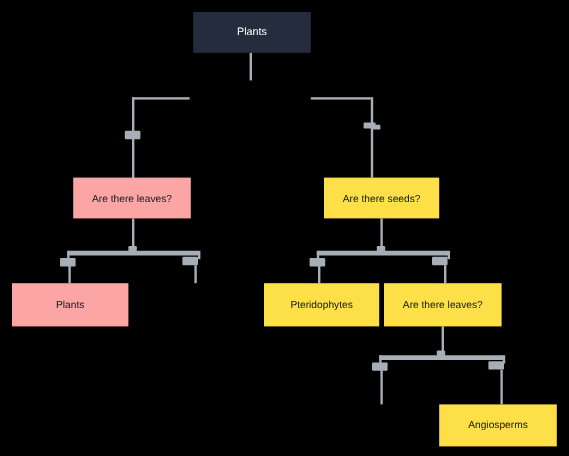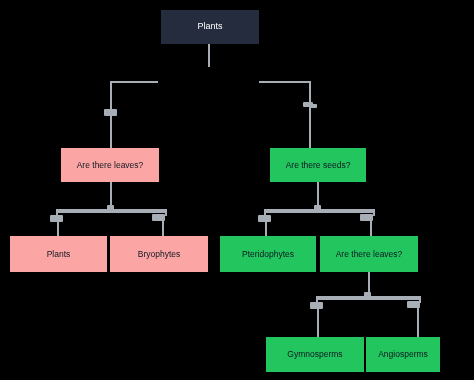--- a/index.html
+++ b/index.html
@@ -41,21 +41,21 @@
     background: #3d8a80;
     color: #ffffff;
     font-size: 8.5px;
   }
   .n-teal {
     background: #fca5a5;
     color: #101820;
     font-size: 8.5px;
   }
   .n-green {
-    background: #22c55e;
+    background: #fde047;
     color: #101820;
     font-size: 8.5px;
   }
 
   
   .edge {
     position: absolute;
     background: #a8aeb6;
   }
   .edge-v { width: 1.6px; }
@@ -134,33 +134,27 @@
   </div>
 
   <div class="node n-green" style="left:270px; top:148px; width:96px; height:34px;">
     <span class="node-label">Are there seeds?</span>
   </div>
 
   <div class="node n-teal" style="left:10px; top:236px; width:97px; height:36px;">
     <span class="node-label">Plants</span>
   </div>
 
-  <div class="node n-teal" style="left:110px; top:236px; width:98px; height:36px;">
-    <span class="node-label">Bryophytes</span>
-  </div>
 
   <div class="node n-green" style="left:220px; top:236px; width:96px; height:36px;">
     <span class="node-label">Pteridophytes</span>
   </div>
 
   <div class="node n-green" style="left:320px; top:236px; width:98px; height:36px;">
     <span class="node-label">Are there leaves?</span>
   </div>
 
-  <div class="node n-green" style="left:266px; top:337px; width:98px; height:35px;">
-    <span class="node-label">Gymnosperms</span>
-  </div>
 
-  <div class="node n-green" style="left:366px; top:337px; width:74px; height:35px;">
+  <div class="node n-green" style="left:366px; top:337px; width:98px; height:35px;">
     <span class="node-label">Angiosperms</span>
   </div>
 
 </div>
 
 </body></html>

